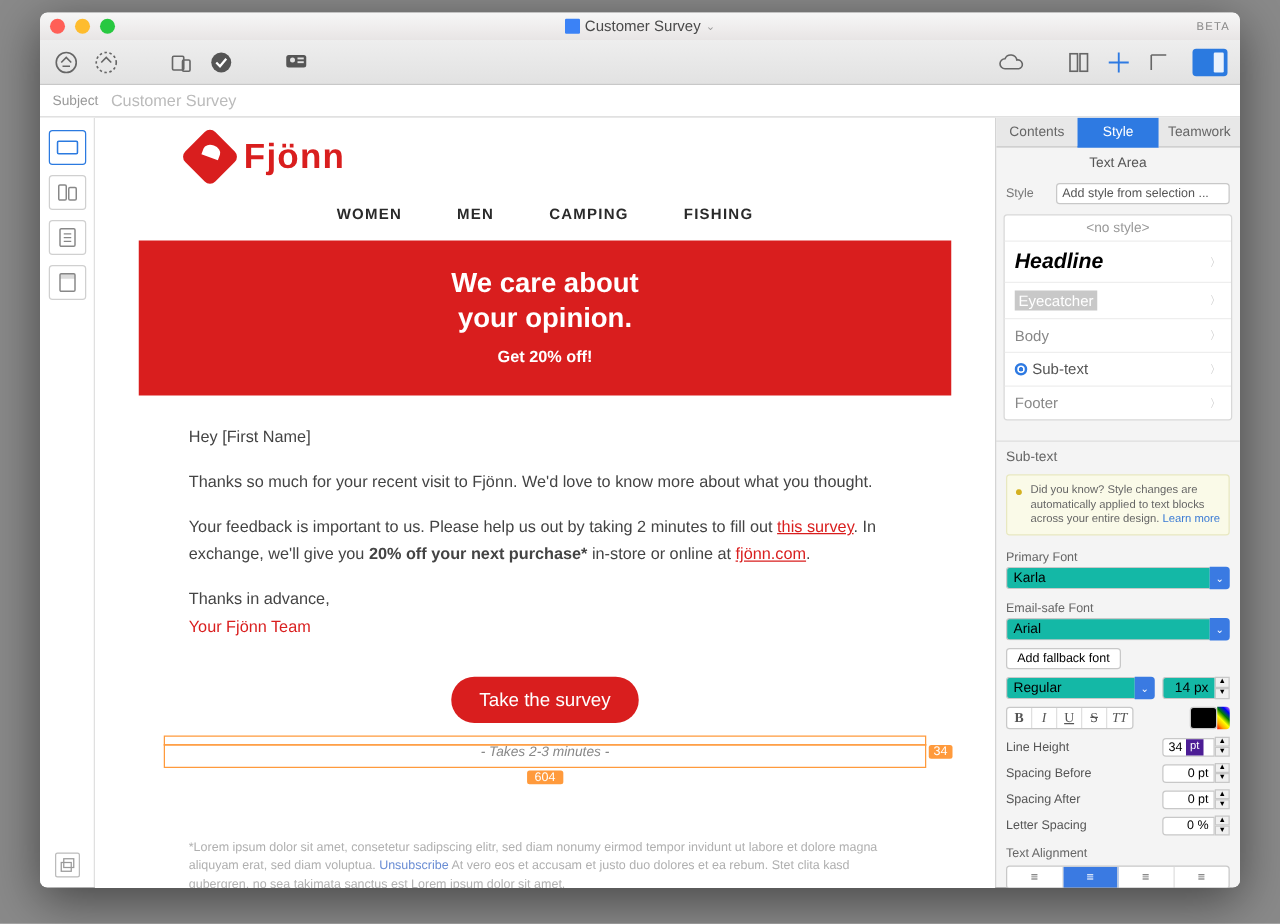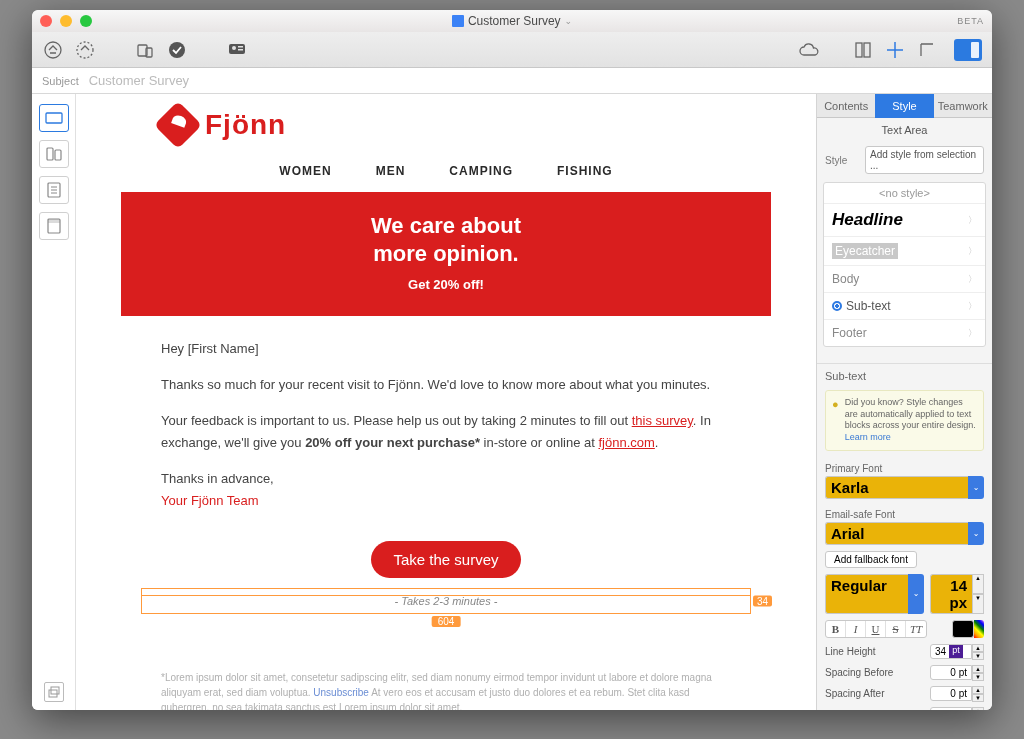--- a/index.html
+++ b/index.html
@@ -43,21 +43,21 @@
 .bold { font-weight: 700; }
 .cta-wrap { text-align: center; margin: 6px 0 10px; }
 .cta { display: inline-block; background: #d91e1e; color: #fff; padding: 10px 22px; border-radius: 20px; font-size: 15px; font-weight: 500; }
 .measure { border: 1px solid #ff9a3c; margin: 4px 20px 0; text-align: center; font-size: 11px; color: #888; padding: 6px 0; position: relative; font-style: italic; }
 .measure-w { position: absolute; left: 50%; bottom: -14px; transform: translateX(-50%); background: #ff9a3c; color: #fff; font-size: 10px; padding: 0 6px; border-radius: 2px; font-style: normal; }
 .measure-h { position: absolute; right: -22px; top: 50%; transform: translateY(-50%); background: #ff9a3c; color: #fff; font-size: 10px; padding: 0 4px; border-radius: 2px; font-style: normal; }
 .measure::before, .measure::after { content: ""; position: absolute; left: -1px; right: -1px; height: 1px; background: #ff9a3c; }
 .footer-txt { padding: 56px 40px 10px; font-size: 10px; color: #b0b0b0; line-height: 1.5; }
 .footer-txt .link2 { color: #6a8dd4; }
 
-.inspector { width: 176px; background: #f4f4f4; border-left: 1px solid #d4d4d4; display: flex; flex-direction: column; font-size: 11px; overflow: hidden; }
+.inspector { width: 196px; background: #f4f4f4; border-left: 1px solid #d4d4d4; display: flex; flex-direction: column; font-size: 11px; overflow: hidden; }
 .insp-tabs { display: flex; height: 24px; }
 .insp-tab { flex: 1; text-align: center; line-height: 24px; font-size: 11px; background: #e8e8e8; border-bottom: 1px solid #c8c8c8; color: #666; }
 .insp-tab.active { background: #2e7ae2; color: #fff; border-bottom-color: #2e7ae2; }
 .insp-section-title { text-align: center; padding: 6px 0; font-size: 11px; color: #555; }
 .row-pad { padding: 4px 8px; display: flex; align-items: center; gap: 6px; }
 .style-label { width: 34px; color: #777; font-size: 10px; }
 .style-selector { flex: 1; background: #fff; border: 1px solid #c8c8c8; border-radius: 3px; font-size: 10px; padding: 2px 4px; color: #555; }
 .style-list { margin: 4px 6px; background: #fff; border: 1px solid #d8d8d8; border-radius: 3px; }
 .style-item { display: flex; align-items: center; justify-content: space-between; padding: 6px 8px; border-bottom: 1px solid #eee; }
 .style-item:last-child { border-bottom: none; }
@@ -67,21 +67,21 @@
 .style-eyecatcher { background: #c8c8c8; padding: 1px 3px; font-size: 12px; color: #fff; }
 .style-body, .style-footer { font-size: 12px; color: #888; }
 .style-subtext { font-size: 12px; color: #555; }
 .radio-dot { width: 10px; height: 10px; border: 2px solid #2e7ae2; border-radius: 50%; margin-right: 4px; background: radial-gradient(#2e7ae2 40%, transparent 45%); }
 .sub-header { padding: 6px 8px 4px; font-size: 11px; color: #666; }
 .did-you-know { margin: 4px 8px 8px; background: #fafae8; border: 1px solid #e8e8c0; border-radius: 3px; padding: 6px; font-size: 9px; color: #666; line-height: 1.3; display: flex; gap: 6px; }
 .did-you-know .bulb { color: #d4b020; font-size: 11px; }
 .did-you-know a { color: #3a7ad4; text-decoration: none; }
 .prop-label { padding: 4px 8px 2px; font-size: 10px; color: #666; }
 .select-row { margin: 0 8px 6px; display: flex; }
-.select-box { flex: 1; background: #eab308; border: 1px solid #c8c8c8; border-right: none; border-radius: 3px 0 0 3px; padding: 2px 5px; font-size: 15px; font-weight: bold; }
+.select-box { flex: 1; background: #14b8a6; border: 1px solid #c8c8c8; border-right: none; border-radius: 3px 0 0 3px; padding: 2px 5px; font-size: 11px; }
 .select-arrow { width: 16px; background: #3a7ae2; border-radius: 0 3px 3px 0; color: #fff; display: flex; align-items: center; justify-content: center; font-size: 8px; }
 .btn-small { margin: 0 8px 6px; display: inline-block; background: #fff; border: 1px solid #c8c8c8; border-radius: 3px; padding: 2px 8px; font-size: 10px; }
 .weight-row { display: flex; gap: 6px; margin: 0 8px 6px; }
 .weight-sel { flex: 1; display: flex; }
 .size-sel { width: 54px; display: flex; }
 .size-sel .select-box { text-align: right; }
 .stepper { width: 12px; display: flex; flex-direction: column; }
 .stepper span { flex: 1; background: #f0f0f0; border: 1px solid #c8c8c8; font-size: 6px; text-align: center; line-height: 6px; }
 .format-row { display: flex; gap: 6px; margin: 0 8px 6px; align-items: center; }
 .format-btns { display: flex; border: 1px solid #c8c8c8; border-radius: 3px; background: #fff; overflow: hidden; }
@@ -233,26 +233,26 @@
           <div class="logo"></div>
           <div class="brand-name">Fjönn</div>
         </div>
         <div class="nav">
           <span>WOMEN</span>
           <span>MEN</span>
           <span>CAMPING</span>
           <span>FISHING</span>
         </div>
         <div class="hero">
-          <h2><span>We care about</span><br><span>more opinion.</span></h2>
+          <h2><span>We care about</span><br><span>your opinion.</span></h2>
           <div class="sub">Get 20% off!</div>
         </div>
         <div class="content">
           <p>Hey [First Name]</p>
-          <p>Thanks so much for your recent visit to Fjönn. We'd love to know more about what you minutes.</p>
+          <p>Thanks so much for your recent visit to Fjönn. We'd love to know more about what you thought.</p>
           <p><span>Your feedback is important to us. Please help us out by taking 2 minutes to fill out </span><a class="link">this survey</a><span>. In exchange, we'll give you </span><span class="bold">20% off your next purchase*</span><span> in-store or online at </span><a class="link">fjönn.com</a><span>.</span></p>
           <p style="margin-bottom:0;"><span>Thanks in advance,</span><br><span class="link" style="text-decoration:none;">Your Fjönn Team</span></p>
         </div>
         <div class="cta-wrap">
           <span class="cta">Take the survey</span>
         </div>
         <div class="measure">
           <span>- Takes 2-3 minutes -</span>
           <span class="measure-w">604</span>
           <span class="measure-h">34</span>

